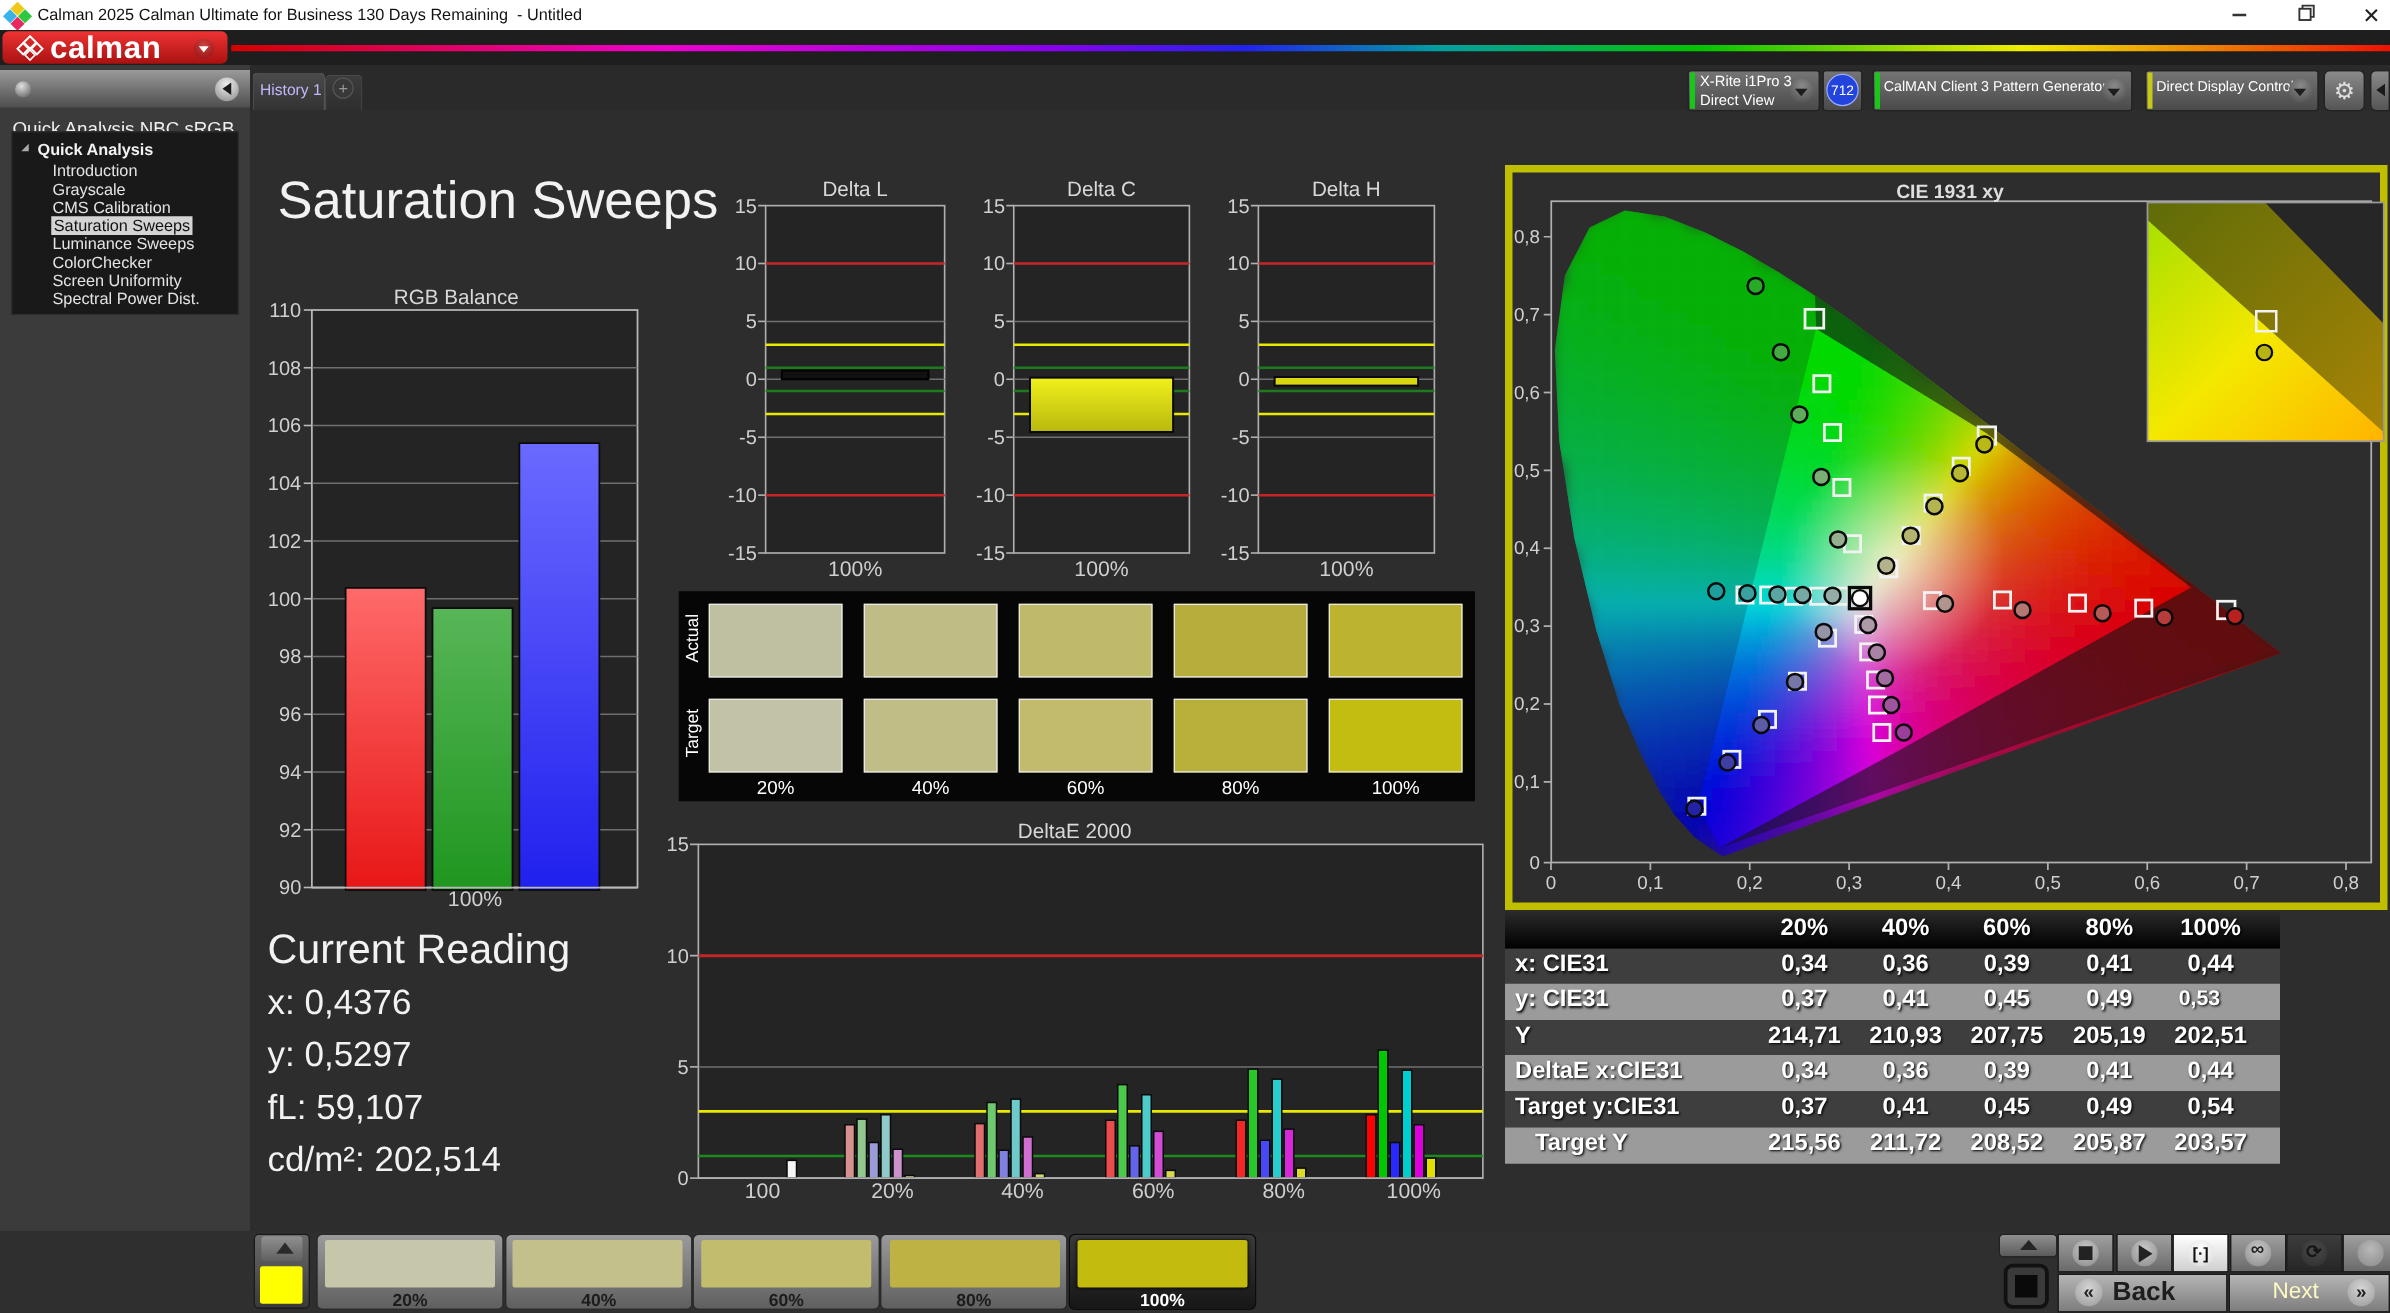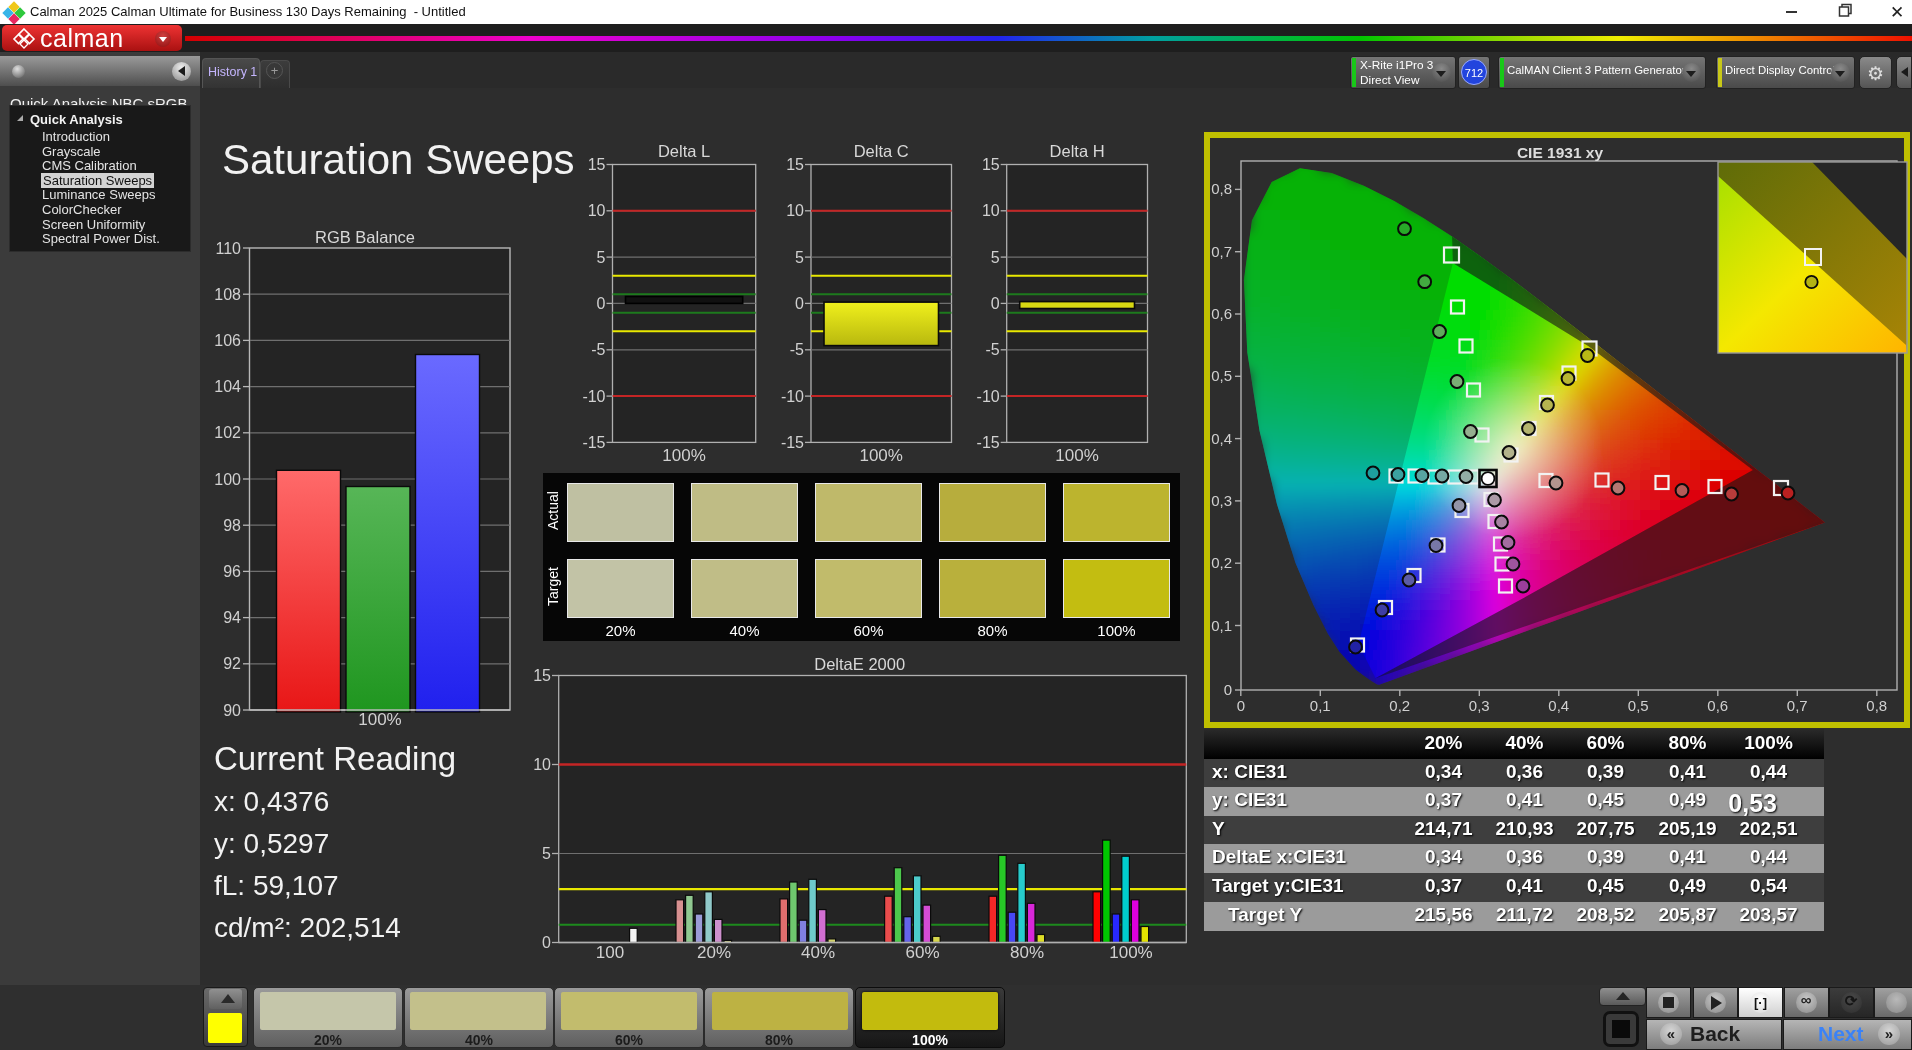--- a/index.html
+++ b/index.html
@@ -20,21 +20,21 @@
 <div style="position:absolute;left:185px;top:36px;width:1727px;height:5px;background:linear-gradient(90deg,#d40000 0%,#ee00cc 20%,#8800ee 38%,#2222ee 47%,#00a0a0 56%,#00c400 68%,#aadd00 78%,#eeee00 83%,#ee8800 91%,#ee1100 100%)"></div>
 <div style="position:absolute;left:2px;top:25px;width:180px;height:26px;background:linear-gradient(#ee3333,#aa1111);border-radius:5px"></div>
 <svg style="position:absolute;left:12px;top:27px" width="24" height="22" viewBox="0 0 24 22">
     <g fill="none" stroke="#fff" stroke-width="1.6">
       <path d="M12 2 L17 7 L12 12 L7 7 Z"></path>
       <path d="M6.5 7.5 L11 12 L6.5 16.5 L2 12 Z"></path>
       <path d="M17.5 7.5 L22 12 L17.5 16.5 L13 12 Z"></path>
       <path d="M12 13 L16 17 L12 21 L8 17 Z" stroke-width="1.3"></path>
     </g>
   </svg>
-<div style="position:absolute;left:40px;top:24px;font-size:25px;font-weight:normal;color:#fff;letter-spacing:0.5px">calman</div>
+<div style="position:absolute;left:40px;top:24px;font-size:25px;font-weight:bold;color:#fff;letter-spacing:0.5px">calman</div>
 <div style="position:absolute;left:155px;top:31px;width:16px;height:16px;border-radius:50%;background:radial-gradient(circle at 50% 30%,#d04040,#901010)"></div>
 <div style="position:absolute;left:159px;top:37px;width:0;height:0;border-left:4px solid transparent;border-right:4px solid transparent;border-top:5px solid #fff"></div>
 <div style="position:absolute;left:200px;top:52px;width:1712px;height:36px;background:#2a2a2a"></div>
 <div style="position:absolute;left:202px;top:58px;width:58px;height:30px;background:linear-gradient(#4a4a4a,#333);border:1px solid #555;border-bottom:none;border-radius:4px 4px 0 0"></div>
 <div style="position:absolute;left:208px;top:65px;font-size:12.5px;color:#c4b5fd">History 1</div>
 <div style="position:absolute;left:260px;top:60px;width:30px;height:28px;background:linear-gradient(#3c3c3c,#2e2e2e);border:1px solid #4a4a4a;border-bottom:none;border-radius:4px 4px 0 0"></div>
 <div style="position:absolute;left:266px;top:62px;width:17px;height:17px;border-radius:50%;background:#383838;border:1px solid #555;color:#999;font-size:13px;text-align:center;line-height:16px">+</div>
 <div style="position:absolute;left:1350px;top:56px;width:106px;height:33px;background:linear-gradient(#757575,#4a4a4a);border:1px solid #222;border-radius:3px"></div>
 <div style="position:absolute;left:1352px;top:58px;width:4px;height:29px;background:#18c818"></div>
 <div style="position:absolute;left:1360px;top:58px;font-size:11.8px;color:#fff;line-height:14.5px">X-Rite i1Pro 3<br>Direct View</div>
@@ -2220,21 +2220,21 @@
     <div style="position:absolute;left:280px;top:32px;width:81px;text-align:center;font-size:19px;color:#fff;text-shadow:1px 1px 2px #000">0,36</div>
     <div style="position:absolute;left:361px;top:32px;width:81px;text-align:center;font-size:19px;color:#fff;text-shadow:1px 1px 2px #000">0,39</div>
     <div style="position:absolute;left:443px;top:32px;width:81px;text-align:center;font-size:19px;color:#fff;text-shadow:1px 1px 2px #000">0,41</div>
     <div style="position:absolute;left:524px;top:32px;width:81px;text-align:center;font-size:19px;color:#fff;text-shadow:1px 1px 2px #000">0,44</div>
     <div style="position:absolute;left:0;top:58px;width:620px;height:28.6px;background:#9b9b9b"></div>
     <div style="position:absolute;left:8px;top:60px;font-size:19px;color:#fff;text-shadow:1px 1px 2px #000">y: CIE31</div>
     <div style="position:absolute;left:199px;top:60px;width:81px;text-align:center;font-size:19px;color:#fff;text-shadow:1px 1px 2px #000">0,37</div>
     <div style="position:absolute;left:280px;top:60px;width:81px;text-align:center;font-size:19px;color:#fff;text-shadow:1px 1px 2px #000">0,41</div>
     <div style="position:absolute;left:361px;top:60px;width:81px;text-align:center;font-size:19px;color:#fff;text-shadow:1px 1px 2px #000">0,45</div>
     <div style="position:absolute;left:443px;top:60px;width:81px;text-align:center;font-size:19px;color:#fff;text-shadow:1px 1px 2px #000">0,49</div>
-    <div style="position:absolute;left:492px;top:60px;width:81px;text-align:right;font-size:25px;color:#fff;text-shadow:1px 1px 2px #000">0,53</div>
+    <div style="position:absolute;left:539px;top:60px;width:81px;text-align:left;font-size:17px;color:#fff;text-shadow:1px 1px 2px #000">0,53</div>
     <div style="position:absolute;left:0;top:87px;width:620px;height:28.6px;background:#3e3e3e"></div>
     <div style="position:absolute;left:8px;top:89px;font-size:19px;color:#fff;text-shadow:1px 1px 2px #000">Y</div>
     <div style="position:absolute;left:199px;top:89px;width:81px;text-align:center;font-size:19px;color:#fff;text-shadow:1px 1px 2px #000">214,71</div>
     <div style="position:absolute;left:280px;top:89px;width:81px;text-align:center;font-size:19px;color:#fff;text-shadow:1px 1px 2px #000">210,93</div>
     <div style="position:absolute;left:361px;top:89px;width:81px;text-align:center;font-size:19px;color:#fff;text-shadow:1px 1px 2px #000">207,75</div>
     <div style="position:absolute;left:443px;top:89px;width:81px;text-align:center;font-size:19px;color:#fff;text-shadow:1px 1px 2px #000">205,19</div>
     <div style="position:absolute;left:524px;top:89px;width:81px;text-align:center;font-size:19px;color:#fff;text-shadow:1px 1px 2px #000">202,51</div>
     <div style="position:absolute;left:0;top:115px;width:620px;height:28.6px;background:#9b9b9b"></div>
     <div style="position:absolute;left:8px;top:117px;font-size:19px;color:#fff;text-shadow:1px 1px 2px #000">DeltaE x:CIE31</div>
     <div style="position:absolute;left:199px;top:117px;width:81px;text-align:center;font-size:19px;color:#fff;text-shadow:1px 1px 2px #000">0,34</div>
@@ -2295,13 +2295,13 @@
 <div style="position:absolute;left:1795px;top:991px;width:22px;color:#222;font-size:15px;font-weight:bold;text-align:center">∞</div>
 <div style="position:absolute;left:1829px;top:987px;width:45px;height:31px;background:linear-gradient(#3c3c3c,#262626);border:1px solid #1a1a1a"></div>
 <div style="position:absolute;left:1841px;top:992px;width:21px;height:21px;border-radius:50%;background:radial-gradient(circle at 50% 35%,#4a4a4a,#2e2e2e)"></div>
 <div style="position:absolute;left:1840px;top:992px;width:22px;color:#161616;font-size:15px;font-weight:bold;text-align:center">⟳</div>
 <div style="position:absolute;left:1874px;top:987px;width:45px;height:31px;background:linear-gradient(#a0a0a0,#6a6a6a);border:1px solid #1a1a1a"></div>
 <div style="position:absolute;left:1886px;top:992px;width:21px;height:21px;border-radius:50%;background:radial-gradient(circle at 50% 35%,#b9b9b9,#8a8a8a)"></div>
 <div style="position:absolute;left:1646px;top:1019px;width:136px;height:31px;background:linear-gradient(#b5b5b5,#7d7d7d);border:1px solid #1a1a1a"></div>
 <div style="position:absolute;left:1660px;top:1023px;width:22px;height:22px;border-radius:50%;background:radial-gradient(circle at 50% 35%,#d5d5d5,#999);color:#222;font-size:15px;font-weight:bold;text-align:center;line-height:21px">«</div>
 <div style="position:absolute;left:1690px;top:1022px;font-size:21px;color:#1e1e1e;font-weight:bold">Back</div>
 <div style="position:absolute;left:1783px;top:1019px;width:129px;height:31px;background:linear-gradient(#b5b5b5,#7d7d7d);border:1px solid #1a1a1a"></div>
-<div style="position:absolute;left:1818px;top:1022px;font-size:21px;color:#3b82f6;font-weight:bold">Next</div>
+<div style="position:absolute;left:1818px;top:1022px;font-size:18px;color:#fef9c3;font-weight:normal">Next</div>
 <div style="position:absolute;left:1878px;top:1023px;width:22px;height:22px;border-radius:50%;background:radial-gradient(circle at 50% 35%,#d5d5d5,#999);color:#222;font-size:15px;font-weight:bold;text-align:center;line-height:21px">»</div>
 </body></html>

